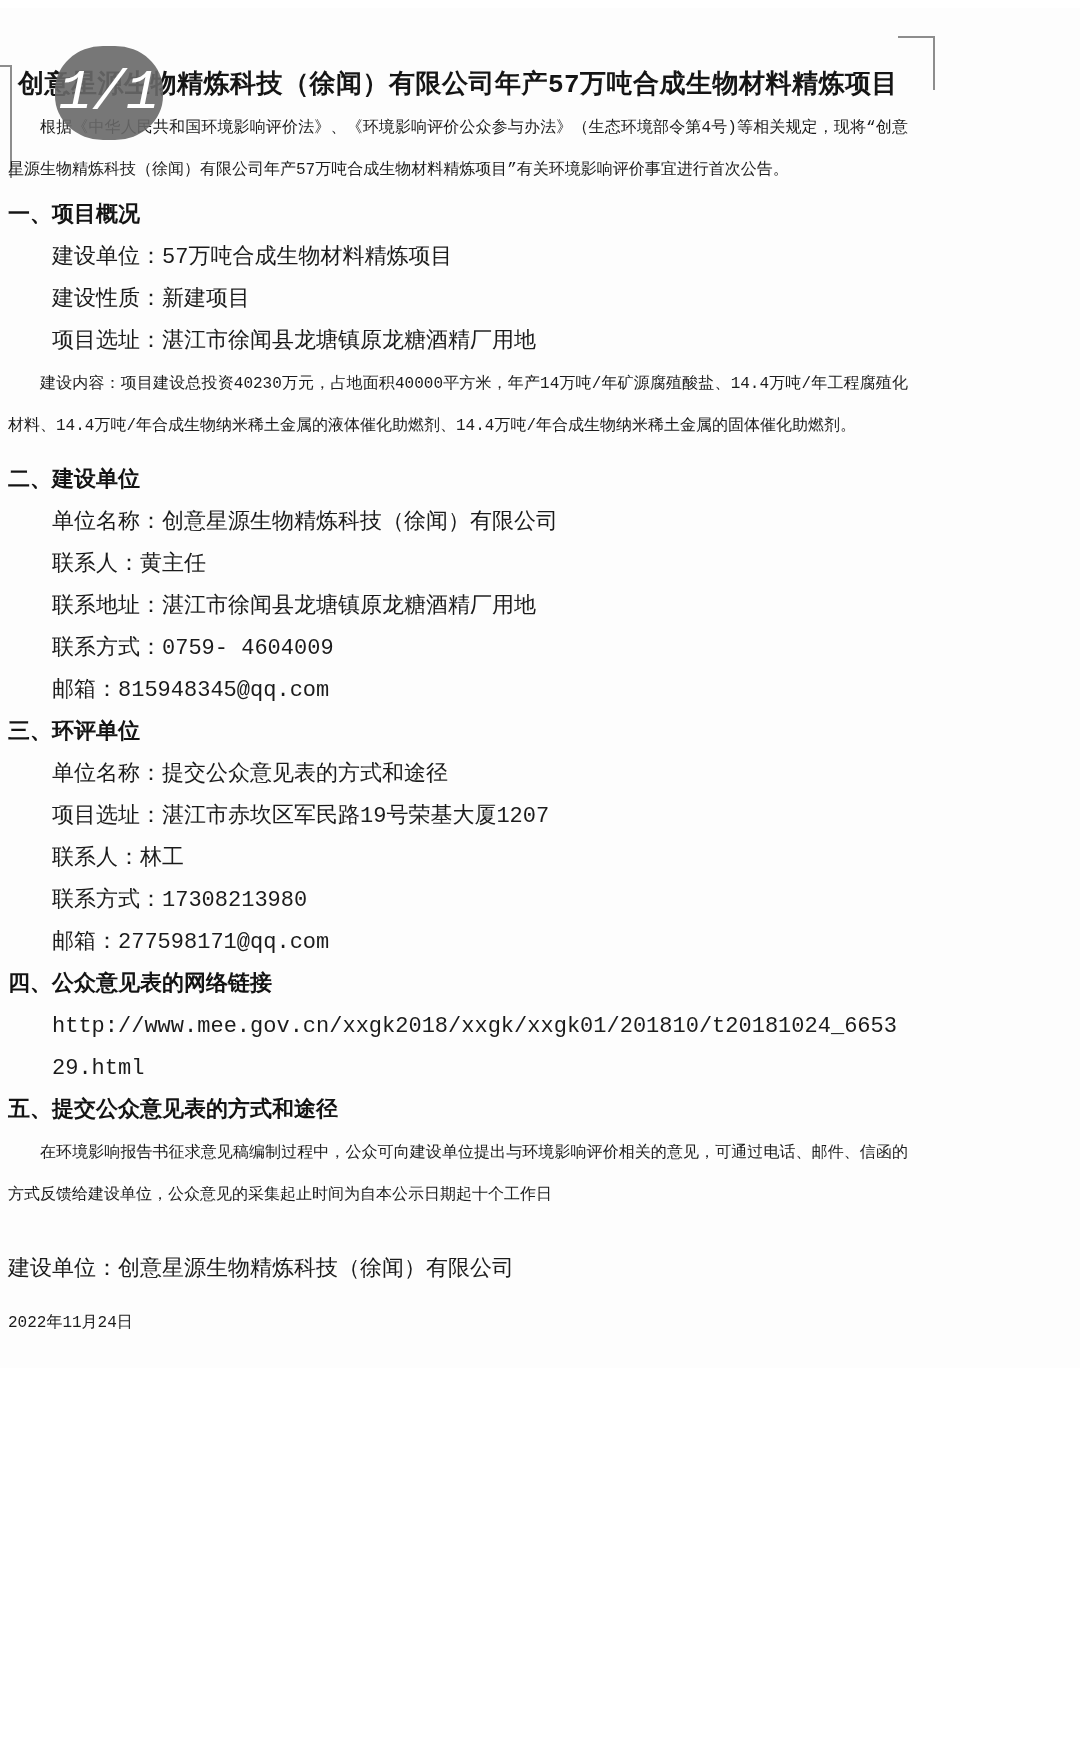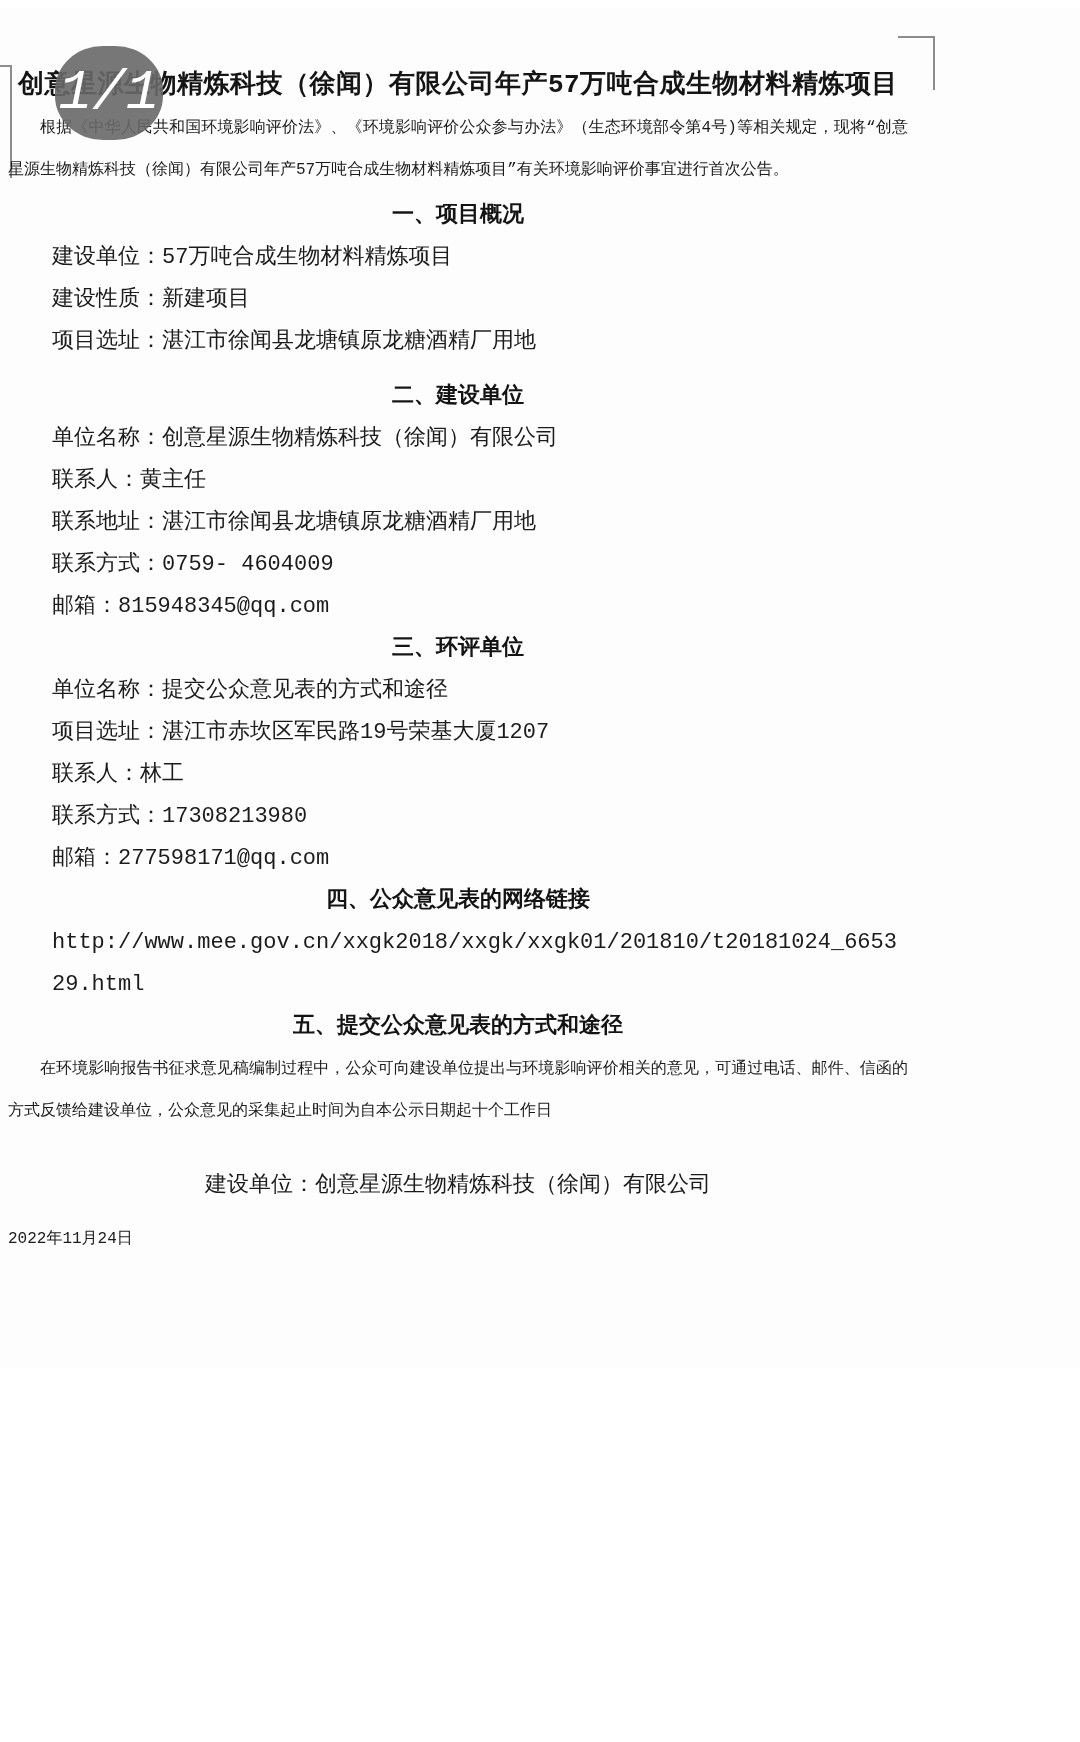--- a/index.html
+++ b/index.html
@@ -32,39 +32,38 @@
     line-height: 42px;
     text-align: justify;
     text-indent: 2em;
     margin: 0;
   }
   .sec-heading {
     font-size: 22px;
     font-weight: 700;
     line-height: 42px;
     color: #141414;
-    text-align: center;
   }
   .mt-sm { margin-top: 4px; }
   .mt-md { margin-top: 13px; }
   .item {
     font-size: 22px;
     line-height: 42px;
     padding-left: 44px;
   }
   .link-line {
     font-size: 22px;
     line-height: 42px;
     padding-left: 44px;
     word-break: break-all;
     color: #1b1b1b;
   }
   .signature-unit {
     margin-top: 33px;
-    text-align: center;
+    text-align: left;
     font-size: 22px;
     line-height: 42px;
   }
   .signature-date {
     margin-top: 11px;
     text-align: left;
     font-size: 16px;
     line-height: 42px;
   }
   .page-badge {
@@ -108,20 +107,21 @@
 
     <div class="doc-title">创意星源生物精炼科技（徐闻）有限公司年产57万吨合成生物材料精炼项目</div>
 
     <p class="para">根据《中华人民共和国环境影响评价法》、《环境影响评价公众参与办法》（生态环境部令第4号)等相关规定，现将“创意星源生物精炼科技（徐闻）有限公司年产57万吨合成生物材料精炼项目”有关环境影响评价事宜进行首次公告。</p>
 
     <div>
       <div class="sec-heading mt-sm">一、项目概况</div>
       <div class="item">建设单位：57万吨合成生物材料精炼项目</div>
       <div class="item">建设性质：新建项目</div>
       <div class="item">项目选址：湛江市徐闻县龙塘镇原龙糖酒精厂用地</div>
+      <p class="para">建设内容：项目建设总投资40230万元，占地面积40000平方米，年产14万吨/年矿源腐殖酸盐、14.4万吨/年工程腐殖化材料、14.4万吨/年合成生物纳米稀土金属的液体催化助燃剂、14.4万吨/年合成生物纳米稀土金属的固体催化助燃剂。</p>
     </div>
 
     <div>
       <div class="sec-heading mt-md">二、建设单位</div>
       <div class="item">单位名称：创意星源生物精炼科技（徐闻）有限公司</div>
       <div class="item">联系人：黄主任</div>
       <div class="item">联系地址：湛江市徐闻县龙塘镇原龙糖酒精厂用地</div>
       <div class="item">联系方式：0759- 4604009</div>
       <div class="item">邮箱：815948345@qq.com</div>
     </div>

